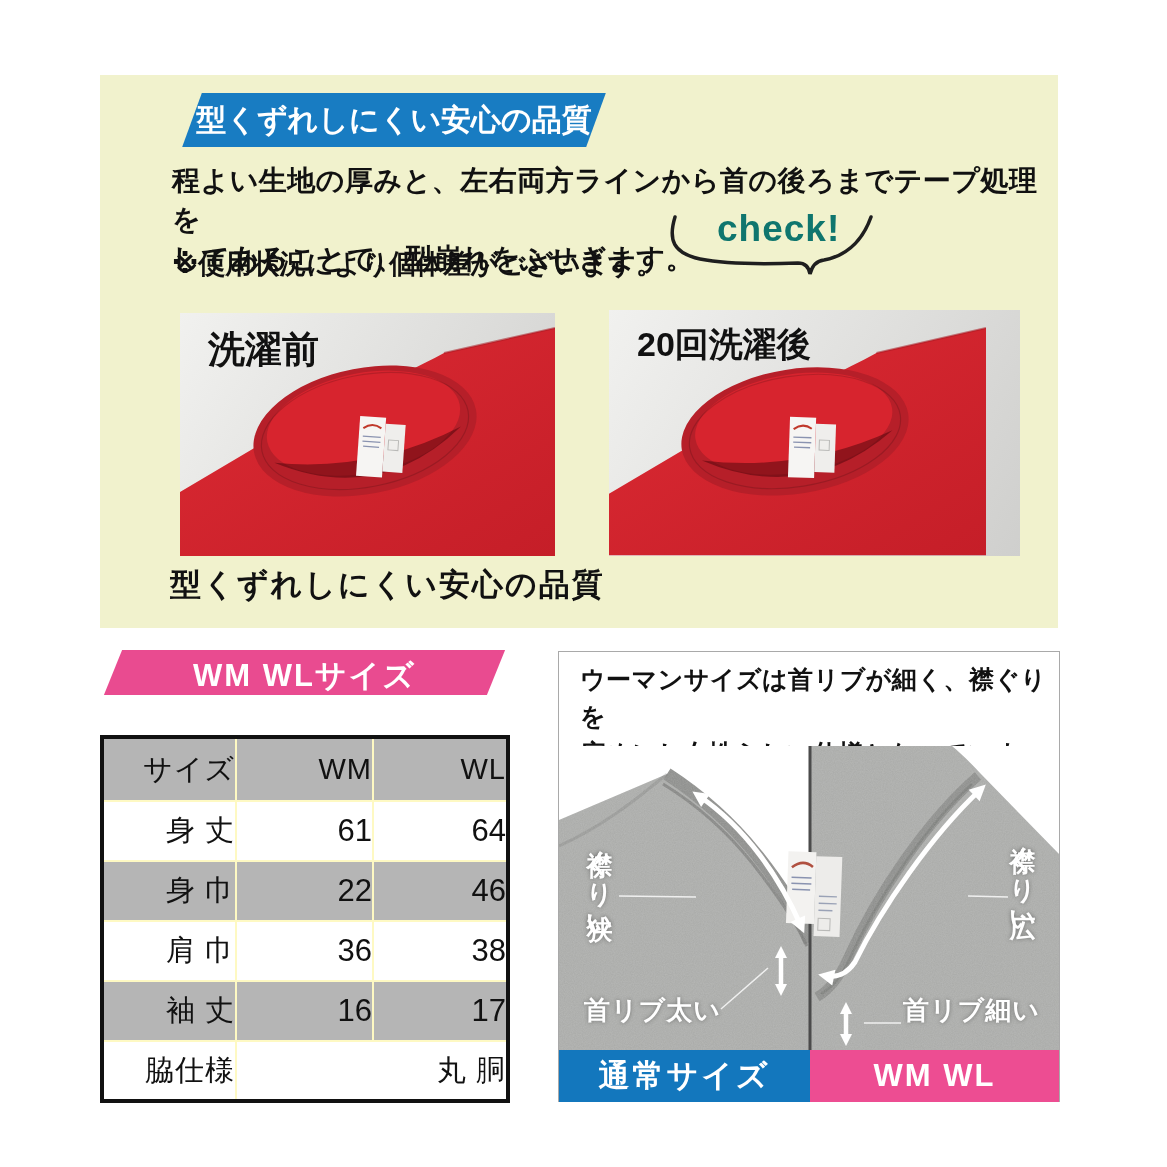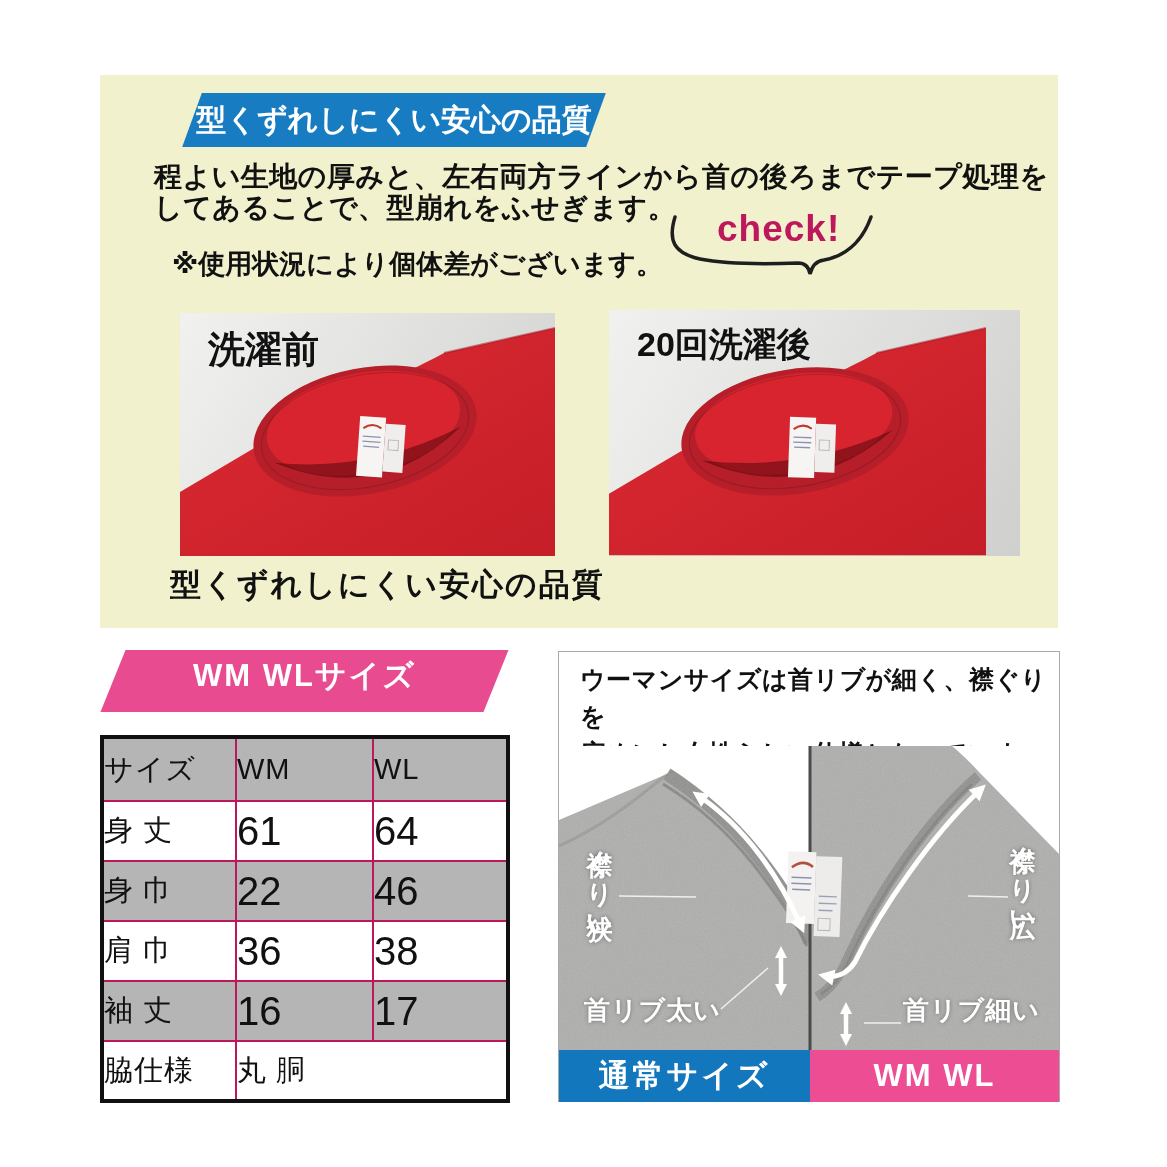--- a/index.html
+++ b/index.html
@@ -8,48 +8,48 @@
     font-family:"Liberation Sans","DejaVu Sans",sans-serif;color:#111;border-radius:32px;
   }
   
   .quality{position:absolute;left:100px;top:75px;width:958px;height:553px;background:#f1f2cd;}
   .banner{position:absolute;}
   .banner .bg{position:absolute;inset:0;}
   .banner .label{position:relative;z-index:1;width:100%;text-align:center;color:#fff;font-weight:bold;}
   .q-banner{left:92px;top:18px;width:404px;height:54px;}
   .q-banner .bg{background:#187cc2;transform:skewX(-20deg);}
   .q-banner .label{font-size:30px;line-height:54px;letter-spacing:0px;}
-  .q-body{position:absolute;left:54px;top:86px;font-size:28px;font-weight:bold;line-height:31px;letter-spacing:0.5px;}
+  .q-body{position:absolute;left:72px;top:86px;font-size:28px;font-weight:bold;line-height:39px;letter-spacing:0.5px;}
   .q-note{position:absolute;left:72px;top:171px;font-size:27px;font-weight:bold;}
-  .check-label{position:absolute;left:617px;top:133px;font-size:37px;font-weight:900;color:#be185d;letter-spacing:1px;}
+  .check-label{position:absolute;left:617px;top:133px;font-size:37px;font-weight:900;color:#0f766e;letter-spacing:1px;}
   .check-brace{position:absolute;left:565px;top:130px;}
   .photo{position:absolute;overflow:hidden;background:linear-gradient(120deg,#f1f1ef 0%,#e2e2e0 45%,#cfcfcd 100%);}
   .photo-1{left:80px;top:238px;width:375px;height:243px;}
   .photo-2{left:509px;top:235px;width:411px;height:246px;}
   .photo svg{position:absolute;left:0;top:0;}
   .photo .plabel{position:absolute;left:18px;top:12px;font-weight:900;color:#111;margin-left:10px;}
   .photo-1 .plabel{font-size:37px;}
   .photo-2 .plabel{font-size:34px;}
   .q-caption{position:absolute;left:70px;top:489px;font-size:31px;font-weight:900;letter-spacing:2px;}
   
-  .s-banner{left:113px;top:650px;width:383px;height:62px;position:absolute;}
+  .s-banner{left:113px;top:650px;width:383px;height:45px;position:absolute;}
   .s-banner .bg{background:#e94b90;transform:skewX(-22deg);}
   .s-banner .label{font-size:31px;line-height:52px;letter-spacing:2px;}
   
   .size-table{position:absolute;left:100px;top:735px;border-collapse:collapse;table-layout:fixed;}
-  .size-table th,.size-table td{border:2px solid #be185d;text-align:left;vertical-align:middle;font-weight:400;padding:0;}
+  .size-table th,.size-table td{border:2px solid #fef9c3;text-align:right;vertical-align:middle;font-weight:400;padding:0;}
   .size-table{border:4px solid #111;}
   .size-table col.c0{width:134px;}.size-table col.c1{width:137px;}.size-table col.c2{width:135px;}
   .size-table tr{height:60px;}
   .size-table tr.head{height:64px;}
   .size-table tr:nth-child(odd){background:#b5b5b5;}
   .size-table tr:nth-child(even){background:#fff;}
   .size-table th{font-size:29px;letter-spacing:1px;}
   .size-table td.lab{font-size:29px;letter-spacing:1px;}
-  .size-table td.num{font-size:40px;}
+  .size-table td.num{font-size:31px;}
   
   .panel{position:absolute;left:558px;top:651px;width:502px;height:451px;background:#fff;border:1px solid #a9a9a9;box-sizing:border-box;}
   .p-desc{position:absolute;left:21px;top:9px;font-size:25px;font-weight:bold;line-height:37px;letter-spacing:0.5px;}
   .p-image{position:absolute;left:0;top:94px;width:500px;height:305px;background:#fff;}
   .p-image svg{position:absolute;left:0;top:0;}
   .anno{position:absolute;color:#fff;font-weight:bold;text-shadow:0 0 4px rgba(0,0,0,.35);}
   .anno-v{writing-mode:vertical-rl;text-orientation:upright;font-size:26px;letter-spacing:2px;}
   .anno-h{font-size:26px;letter-spacing:1px;text-align:center;}
   .anno-v-left{left:24px;top:84px;}
   .anno-v-right{left:447px;top:80px;}

